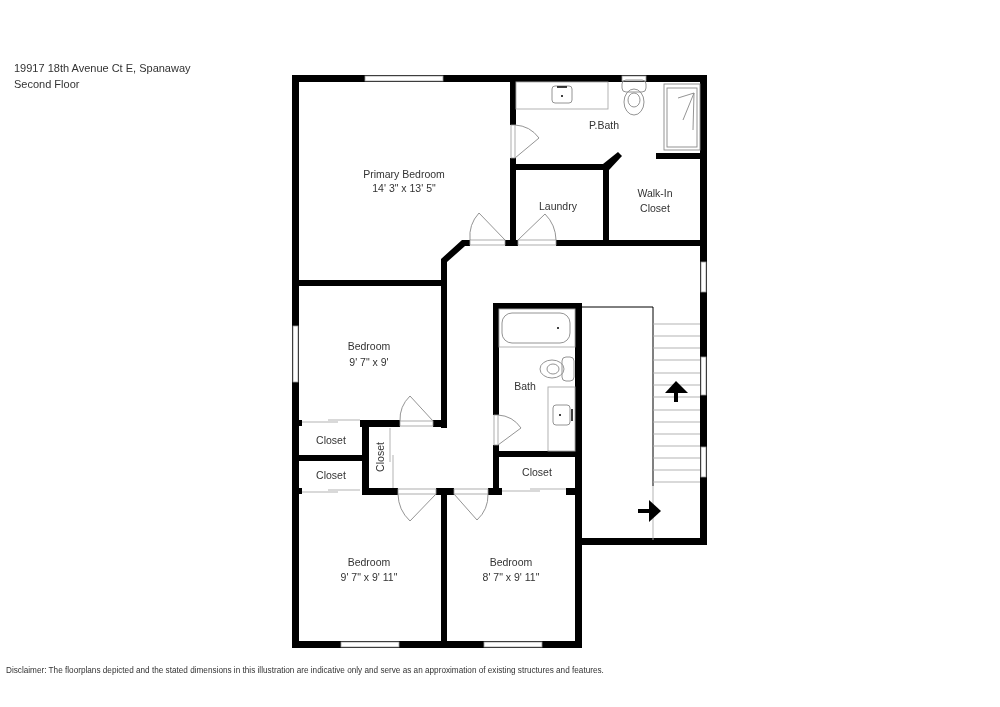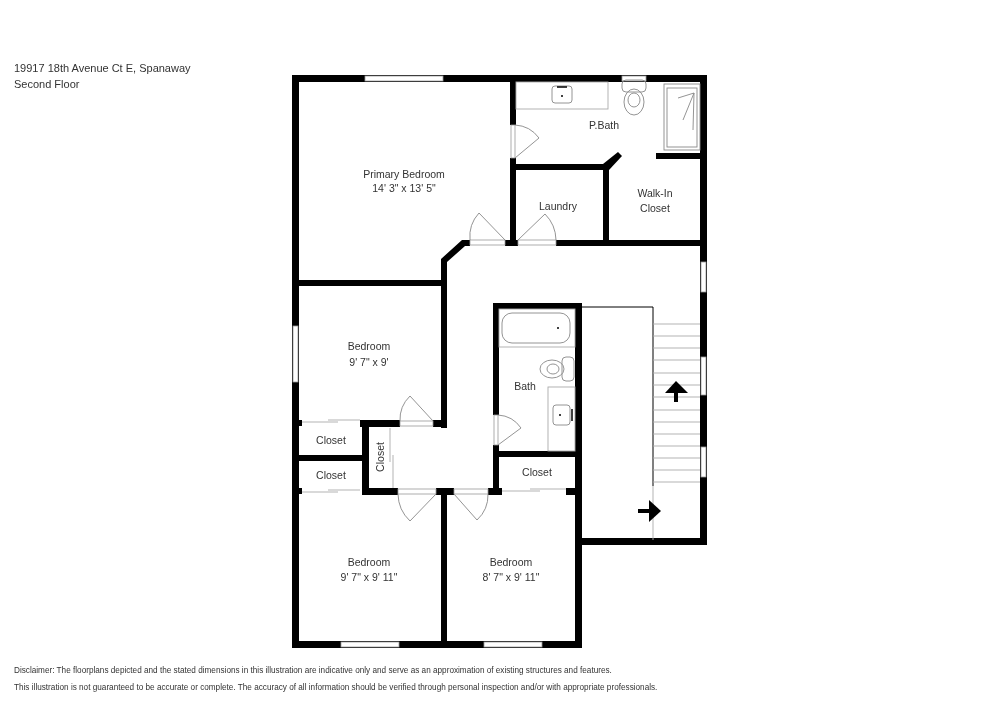--- a/index.html
+++ b/index.html
@@ -1,19 +1,19 @@
 <!DOCTYPE html>
 <html><head>
   <meta charset="utf-8">
   <style>
     html, body { margin: 0; padding: 0; background: #ffffff; }
     body { width: 1000px; height: 707px; position: relative; overflow: hidden;
            font-family: "Liberation Sans", sans-serif; color: #333; }
     .header { position: absolute; left: 14px; top: 20px; font-size: 11px; line-height: 16px; color: #333; margin-top: 40px; }
-    .disclaimer { position: absolute; left: 14px; top: 662px; font-size: 8.2px; line-height: 17px; color: #333; }
+    .disclaimer { position: absolute; left: 6px; top: 662px; font-size: 8.2px; line-height: 17px; color: #333; }
     svg.plan { position: absolute; left: 0; top: 0; }
     .wall { fill: #000; }
     .win { fill: #fff; stroke: #999; stroke-width: 0.8; }
     .fix { fill: none; stroke: #888; stroke-width: 0.9; }
     .thin { fill: none; stroke: #aaa; stroke-width: 0.9; }
     .lbl { font-family: "Liberation Sans", sans-serif; font-size: 10.5px; fill: #333; text-anchor: middle; }
   </style>
 </head>
 <body>
 
@@ -201,14 +201,13 @@
     <text class="lbl" x="537" y="476">Closet</text>
     <text class="lbl" x="369" y="566">Bedroom</text>
     <text class="lbl" x="369" y="581">9' 7" x 9' 11"</text>
     <text class="lbl" x="511" y="566">Bedroom</text>
     <text class="lbl" x="511" y="581">8' 7" x 9' 11"</text>
   </g>
 </svg>
 
 <div class="disclaimer">
   <div>Disclaimer: The floorplans depicted and the stated dimensions in this illustration are indicative only and serve as an approximation of existing structures and features.</div>
-  <div>This illustration is not guaranteed to be accurate or complete. The accuracy of all information should be verified through personal inspection and/or with appropriate professionals.</div>
 </div>
 
 </body></html>

